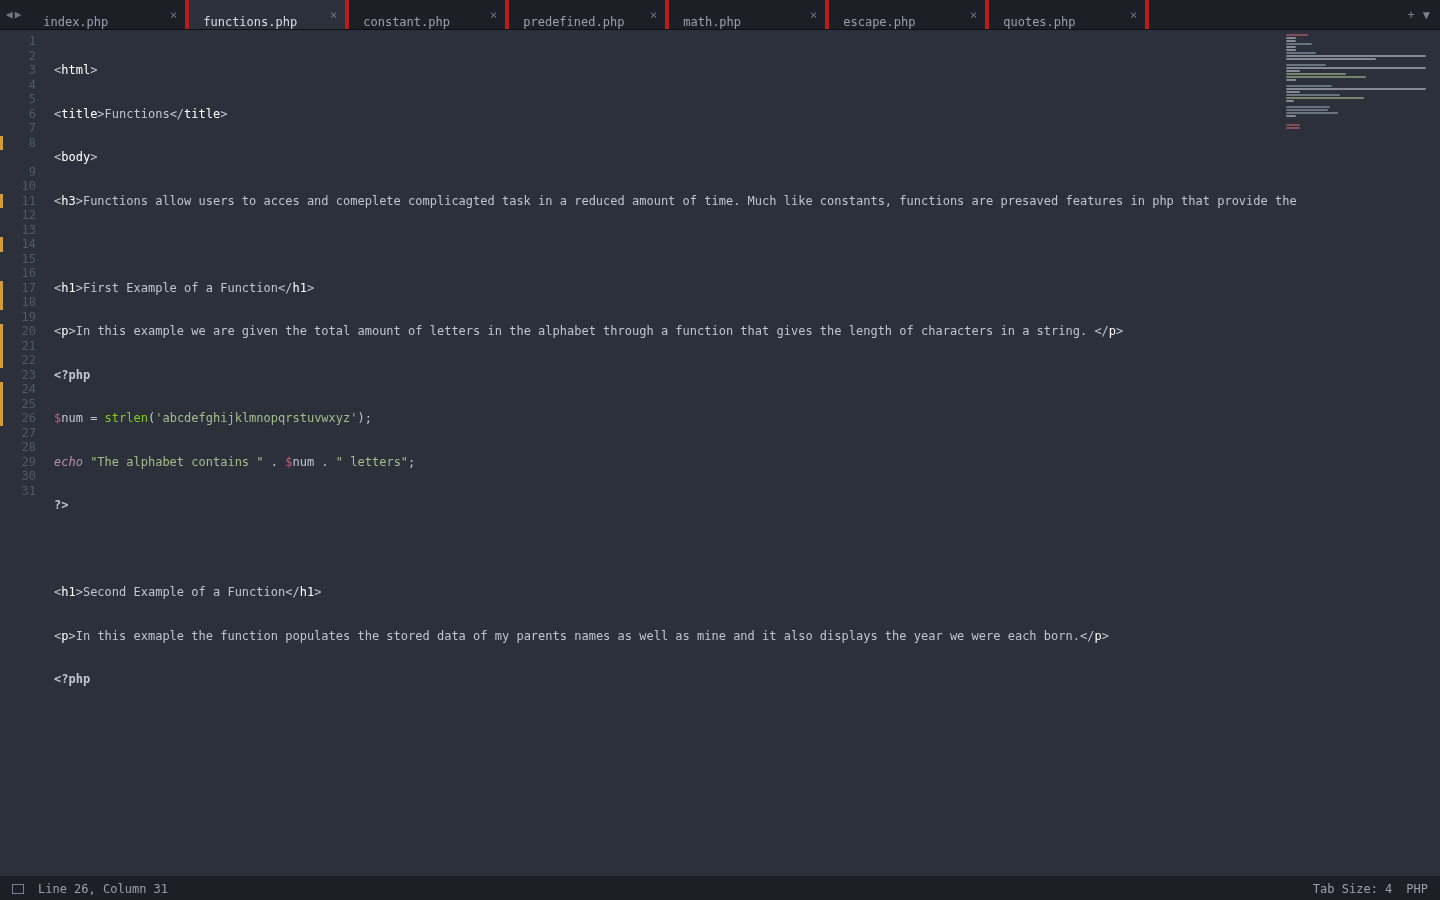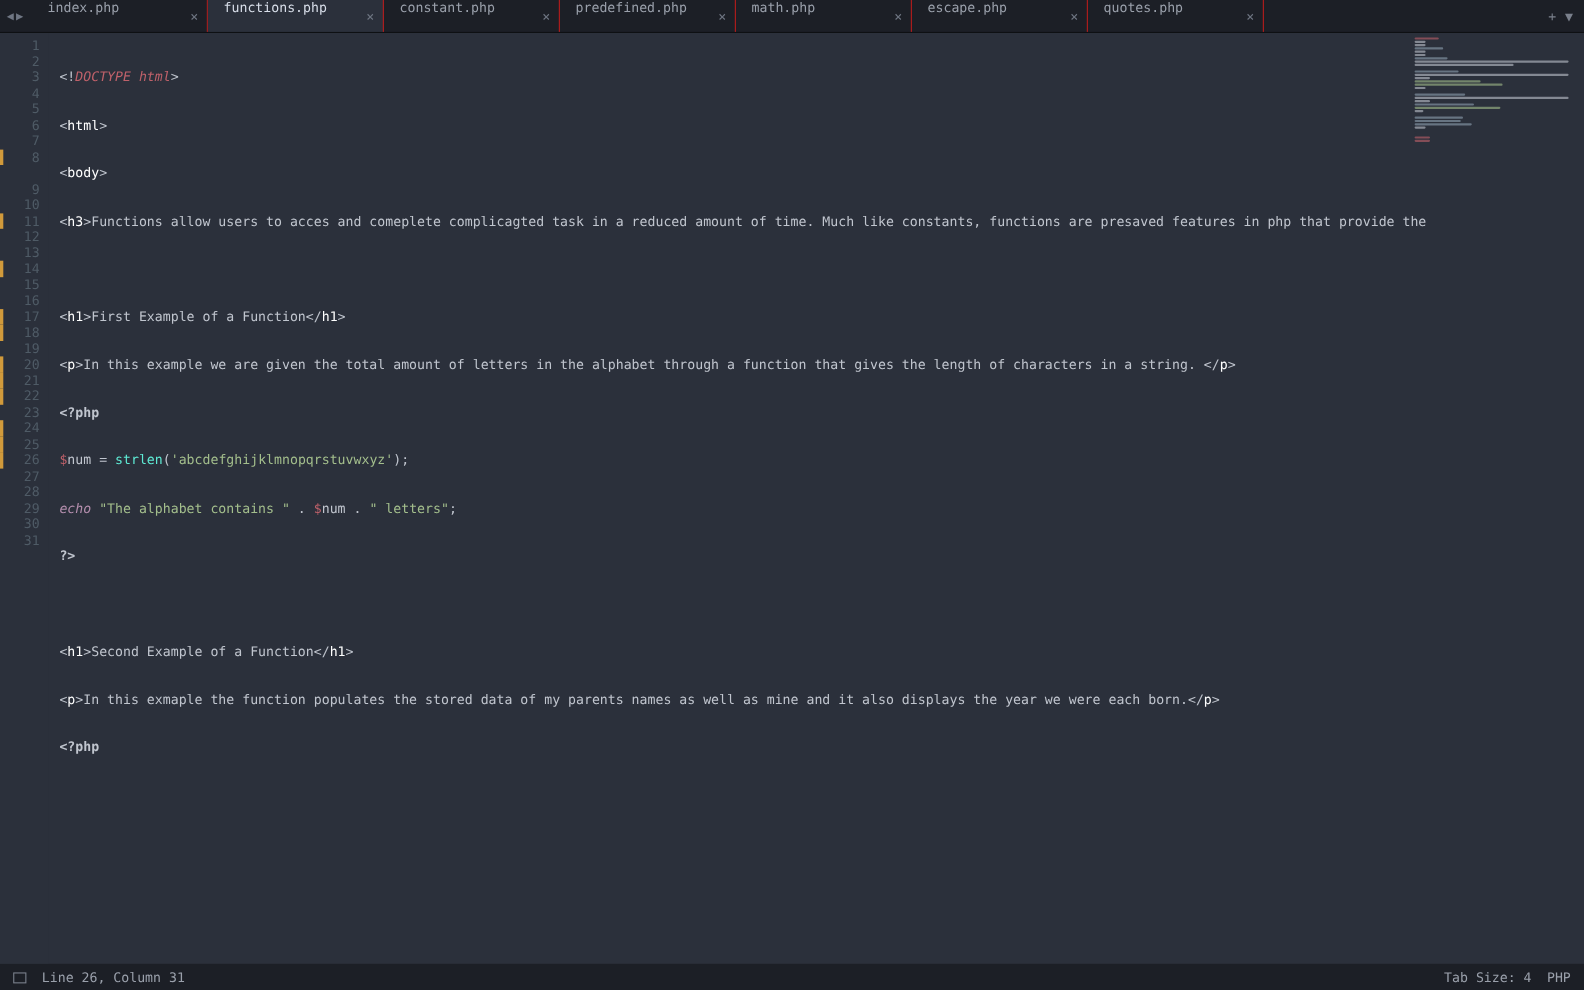--- a/index.html
+++ b/index.html
@@ -28,25 +28,25 @@
     padding: 0 8px 0 6px;
     color: #6f7683;
     font-size: 11px;
     gap: 2px;
   }
   .nav-arrows span { display:inline-block; line-height:1; }
   .tabs { display: flex; flex: 1; }
   .tab {
     position: relative;
     display: flex;
-    align-items: flex-start;
+    align-items: flex-end;
     padding: 0 22px 0 14px;
     color: #9aa0ab;
     font-size: 12px;
-    border-right: 1px solid #b91c1c;
+    border-right: 4px solid #b91c1c;
     min-width: 160px;
     cursor: pointer;
   }
   .tab.active {
     background: #2b303b;
     color: #d8dee9;
   }
   .tab .close {
     position: absolute;
     right: 8px;
@@ -108,21 +108,21 @@
     position: relative;
   }
 
   
   .punct  { color: #c0c5ce; }
   .tagang { color: #c0c5ce; }
   .tag    { color: #ffffff; }
   .doctype{ color: #bf616a; font-style: italic; }
   .txt    { color: #c0c5ce; }
   .kw     { color: #b48ead; font-style: italic; }
-  .fn     { color: #5eead4; }
+  .fn     { color: #84cc16; }
   .str    { color: #a3be8c; }
   .op     { color: #c0c5ce; }
   .open   { color: #c0c5ce; font-weight: bold; }
   .sigil  { color: #bf616a; }
   .name   { color: #c0c5ce; text-align: center; }
 
   
   .minimap {
     position: absolute;
     top: 4px;
@@ -229,22 +229,22 @@
       <div class="ln mod">25</div>
       <div class="ln mod">26</div>
       <div class="ln">27</div>
       <div class="ln">28</div>
       <div class="ln">29</div>
       <div class="ln">30</div>
       <div class="ln">31</div>
     </div>
 
   <div class="code">
-    <div class="row"><span class="tagang">&lt;!</span><span class="doctype">DOCTYPE html</span><span class="tagang">&gt;</span></div>
     <div class="row"><span class="tagang">&lt;</span><span class="tag">html</span><span class="tagang">&gt;</span></div>
+    <div class="row"><span class="tagang">&lt;</span><span class="tag">title</span><span class="tagang">&gt;</span><span class="txt">Functions</span><span class="tagang">&lt;</span><span class="tagang">/</span><span class="tag">title</span><span class="tagang">&gt;</span></div>
     <div class="row"><span class="tagang">&lt;</span><span class="tag">body</span><span class="tagang">&gt;</span></div>
     <div class="row"><span class="tagang">&lt;</span><span class="tag">h3</span><span class="tagang">&gt;</span><span class="txt">Functions allow users to acces and comeplete complicagted task in a reduced amount of time. Much like constants, functions are presaved features in php that provide the </span></div>
     <div class="row"></div>
     <div class="row"><span class="tagang">&lt;</span><span class="tag">h1</span><span class="tagang">&gt;</span><span class="txt">First Example of a Function</span><span class="tagang">&lt;</span><span class="tagang">/</span><span class="tag">h1</span><span class="tagang">&gt;</span></div>
     <div class="row"><span class="tagang">&lt;</span><span class="tag">p</span><span class="tagang">&gt;</span><span class="txt">In this example we are given the total amount of letters in the alphabet through a function that gives the length of characters in a string. </span><span class="tagang">&lt;</span><span class="tagang">/</span><span class="tag">p</span><span class="tagang">&gt;</span></div>
     <div class="row"><span class="open">&lt;?php</span></div>
     <div class="row"><span class="sigil">$</span><span class="name">num</span><span class="op"> = </span><span class="fn">strlen</span><span class="punct">(</span><span class="str">'abcdefghijklmnopqrstuvwxyz'</span><span class="punct">)</span><span class="punct">;</span></div>
     <div class="row"><span class="kw">echo</span><span> </span><span class="str">"The alphabet contains "</span><span class="op"> . </span><span class="sigil">$</span><span class="name">num</span><span class="op"> . </span><span class="str">" letters"</span><span class="punct">;</span></div>
     <div class="row"><span class="open">?&gt;</span></div>
     <div class="row"></div>

